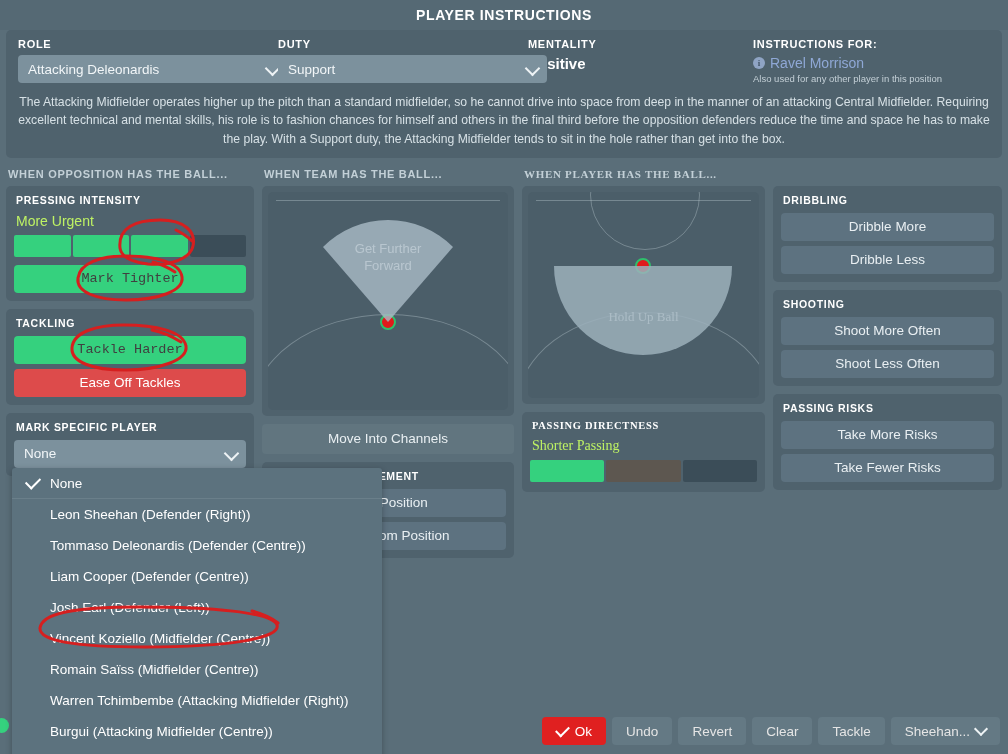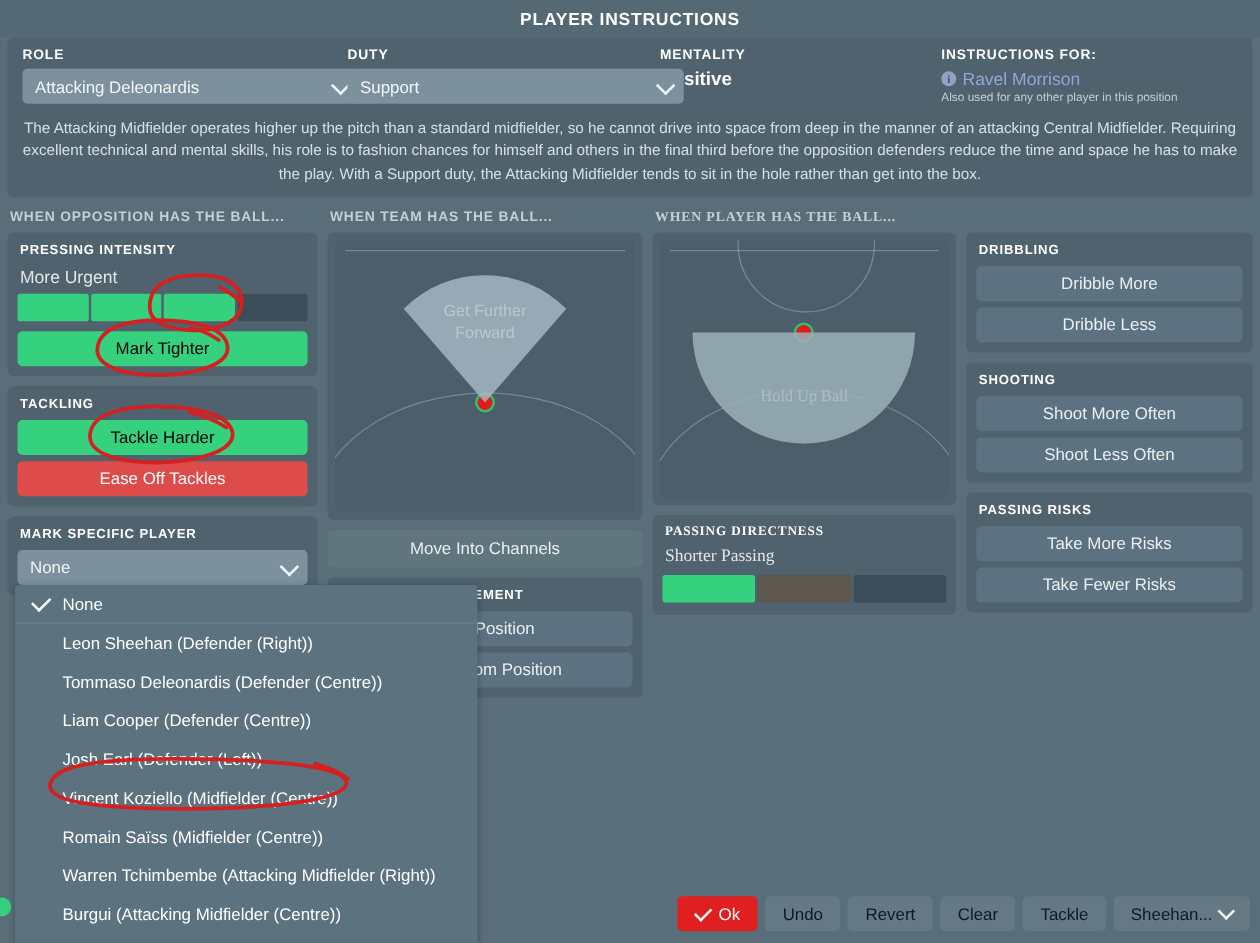--- a/index.html
+++ b/index.html
@@ -151,21 +151,21 @@
     font-size: 10.5px;
     font-weight: bold;
     letter-spacing: .7px;
     color: #ffffff;
     text-transform: uppercase;
     margin-bottom: 7px;
     padding-left: 2px;
   }
   .slider-label {
     font-size: 14px;
-    color: #e5e5e5;
+    color: #bef264;
     margin-bottom: 6px;
     padding-left: 2px;
   }
   .segbar {
     display: flex;
     gap: 2px;
     height: 22px;
     margin-bottom: 8px;
   }
   .seg { flex: 1; border-radius: 2px; }
@@ -180,21 +180,21 @@
     display: flex;
     align-items: center;
     justify-content: center;
     font-size: 13.5px;
     color: #e9eff2;
     margin-bottom: 5px;
     cursor: pointer;
     box-sizing: border-box;
   }
   .opt-btn:last-child { margin-bottom: 0; }
-  .opt-btn.green { background: #35d17e; color: #000000; }
+  .opt-btn.green { background: #35d17e; color: #404040; font-family: Liberation Mono, monospace; }
   .opt-btn.red   { background: #dd4b4b; color: #ffffff; }
   .opt-btn.light { background: #61757f; }
 
   
   .col1 { width: 248px; }
   .col2 { width: 252px; }
   .col3 { flex: 1; display: flex; gap: 8px; }
   .col3-left  { width: 243px; font-family: Liberation Serif, serif; }
   .col3-right { flex: 1; }
 
@@ -248,21 +248,21 @@
     height: 28px;
     min-width: 56px;
     padding: 0 14px;
     border-radius: 4px;
     background: #647984;
     display: flex;
     align-items: center;
     justify-content: center;
     gap: 6px;
     font-size: 13.5px;
-    color: #0f172a;
+    color: #e5e5e5;
     cursor: pointer;
     box-sizing: border-box;
   }
   .bbtn.ok { background: #e02020; color: #ffffff; font-weight: normal; }
   .check {
     display: inline-block;
     width: 11px; height: 6px;
     border-left: 2.5px solid #fff;
     border-bottom: 2.5px solid #fff;
     transform: rotate(-45deg);

